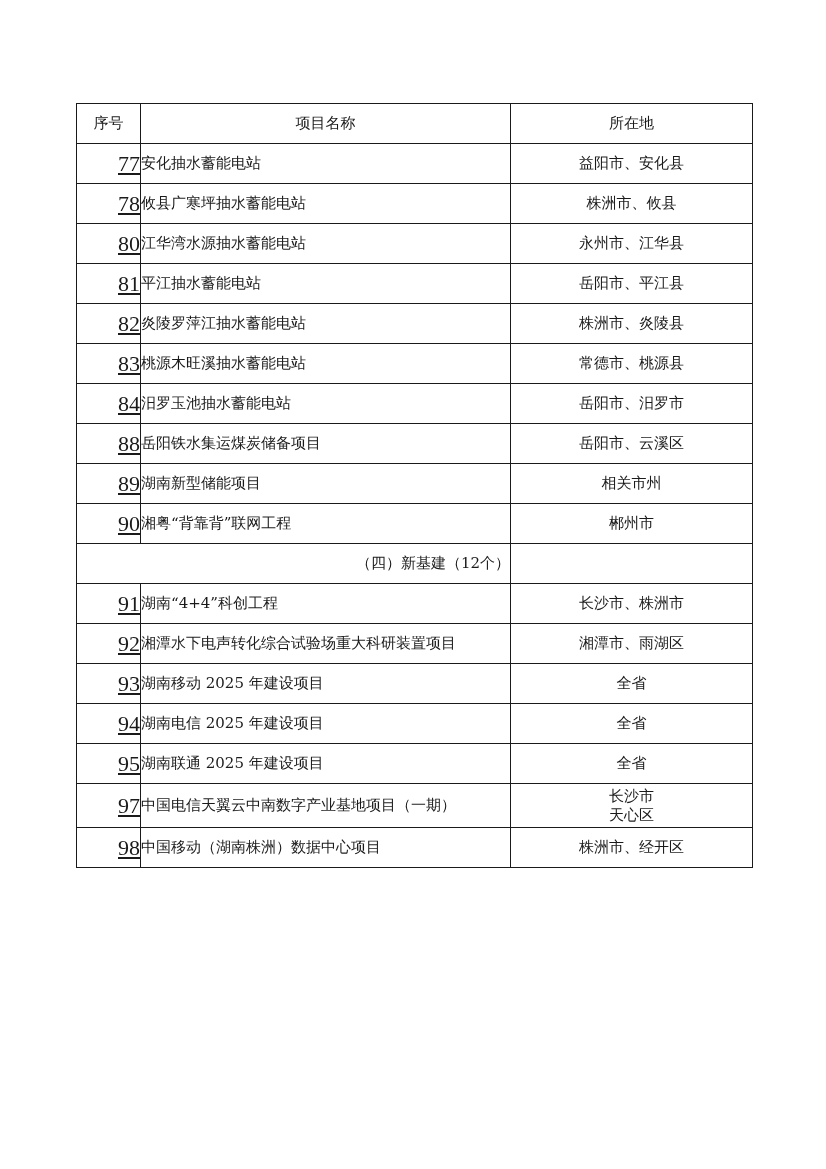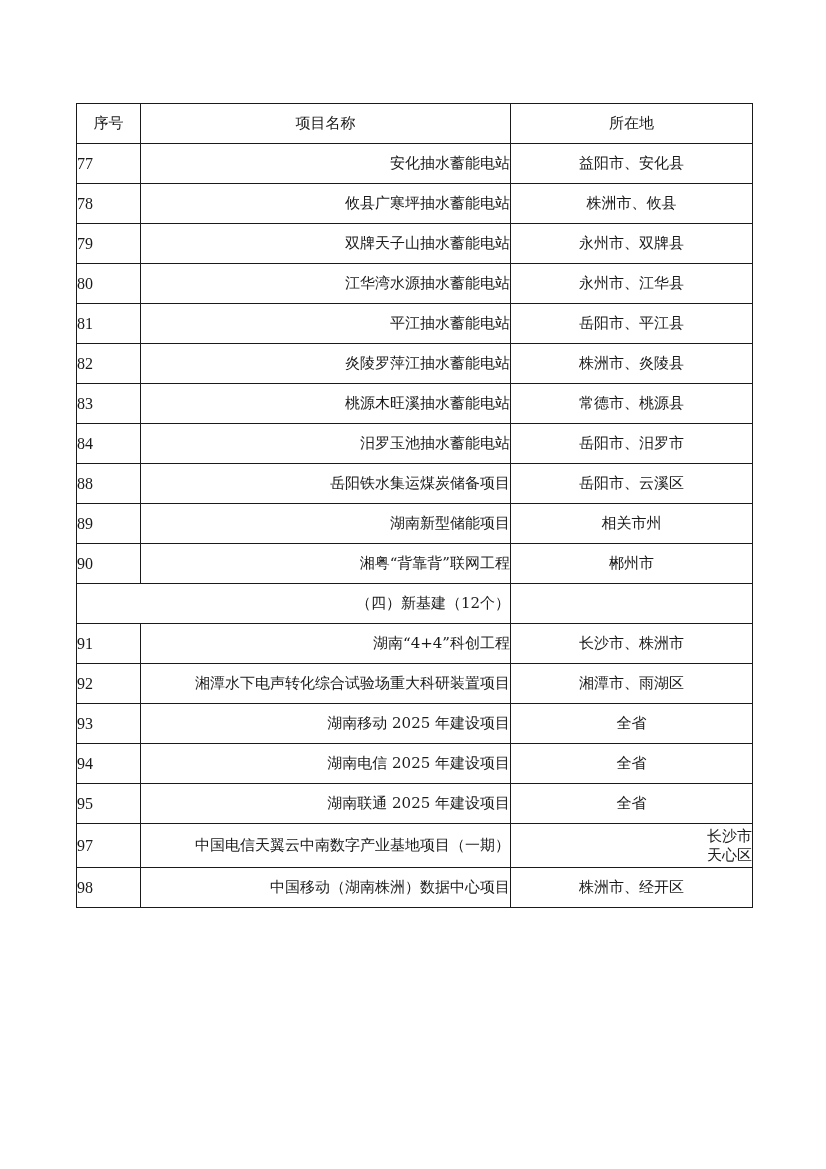--- a/index.html
+++ b/index.html
@@ -12,26 +12,26 @@
     }
     table.proj td, table.proj th {
       border: 1.3px solid #1a1a1a;
       height: 39px; padding: 0; vertical-align: middle;
       font-weight: normal;
     }
     col.c-no { width: 64px; }
     col.c-name { width: 370px; }
     col.c-loc { width: 242px; }
     th { text-align: center; font-family: "DejaVu Sans", "Liberation Sans", sans-serif; font-size: 15px; }
-    td.no { text-align: left; font-family: "Liberation Serif", serif; font-size: 16px; }
-    td.name { text-align: right; padding-left: 7px; white-space: nowrap; overflow: hidden; }
+    td.no { text-align: right; font-family: "Liberation Serif", serif; font-size: 22px; text-decoration: underline; }
+    td.name { text-align: left; padding-left: 7px; white-space: nowrap; overflow: hidden; }
     td.loc { text-align: center; }
     tr.tall td { height: 43px; }
     td.section { font-weight: bold; padding-left: 6px; text-align: right; }
-    .loc-line { display: block; line-height: 19px; text-align: right; }
+    .loc-line { display: block; line-height: 19px; }
   </style>
 </head>
 <body>
 
 <div class="page">
   <table class="proj">
     <colgroup>
         <col class="c-no">
         <col class="c-name">
         <col class="c-loc">
@@ -47,25 +47,20 @@
 
       <tr>
           <td class="no">77</td>
           <td class="name">安化抽水蓄能电站</td>
           <td class="loc">益阳市、安化县</td>
         </tr>
       <tr>
           <td class="no">78</td>
           <td class="name">攸县广寒坪抽水蓄能电站</td>
           <td class="loc">株洲市、攸县</td>
-        </tr>
-      <tr>
-          <td class="no">79</td>
-          <td class="name">双牌天子山抽水蓄能电站</td>
-          <td class="loc">永州市、双牌县</td>
         </tr>
       <tr>
           <td class="no">80</td>
           <td class="name">江华湾水源抽水蓄能电站</td>
           <td class="loc">永州市、江华县</td>
         </tr>
       <tr>
           <td class="no">81</td>
           <td class="name">平江抽水蓄能电站</td>
           <td class="loc">岳阳市、平江县</td>

